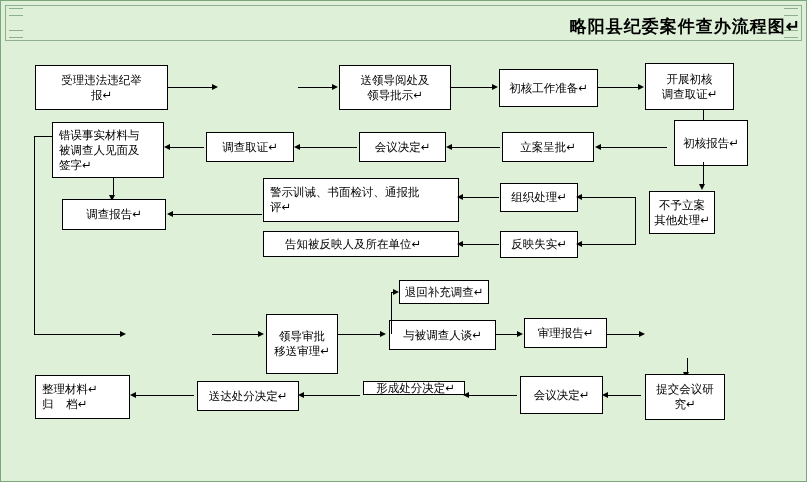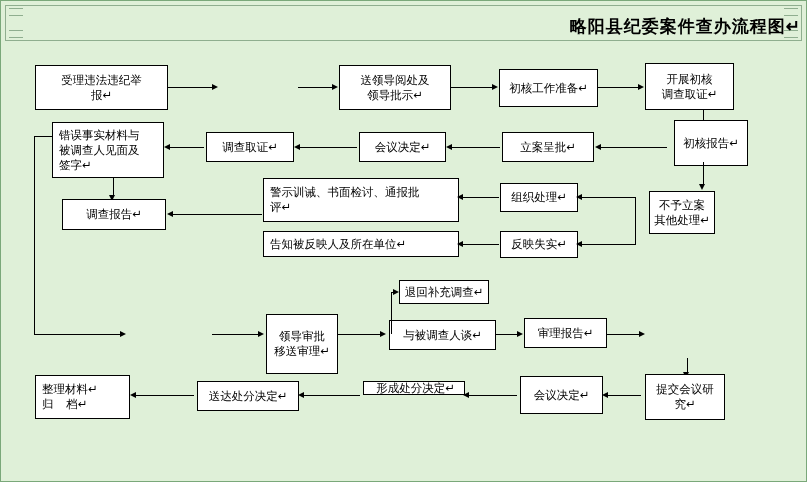--- a/index.html
+++ b/index.html
@@ -141,21 +141,21 @@
   <div class="line h" style="left:169px; top:146px; width:34px;"></div>
   <div class="arrow left" style="left:163px; top:143px;"></div>
 
   <div class="line v" style="left:112px; top:177px; height:19px;"></div>
   <div class="arrow down" style="left:108px; top:194px;"></div>
 
   <div class="node" style="left:61px; top:198px; width:104px; height:31px;">调查报告↵</div>
 
   <div class="node left" style="left:262px; top:177px; width:196px; height:44px; padding-left:6px;">警示训诫、书面检讨、通报批
 评↵</div>
-  <div class="node left" style="left:262px; top:230px; width:196px; height:26px; padding-left:6px;">告知被反映人及所在单位↵</div>
+  <div class="node left" style="left:262px; top:230px; width:196px; height:26px; padding-left:21px;">告知被反映人及所在单位↵</div>
 
   <div class="node" style="left:499px; top:182px; width:78px; height:29px;">组织处理↵</div>
   <div class="node" style="left:499px; top:230px; width:78px; height:27px;">反映失实↵</div>
 
   <div class="node" style="left:635px; top:190px; width:66px; height:43px;margin-left:13px;">不予立案
 其他处理↵</div>
 
   <div class="line v" style="left:702px; top:161px; height:22px;"></div>
   <div class="arrow down" style="left:698px; top:183px;"></div>
 

